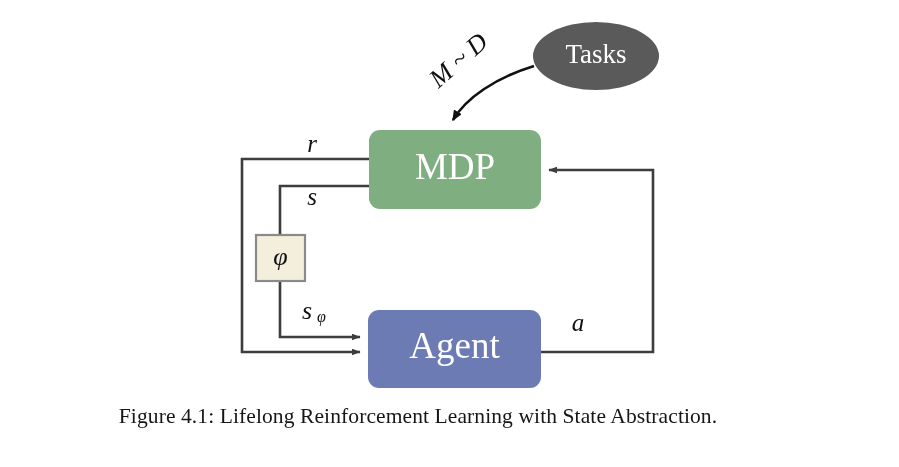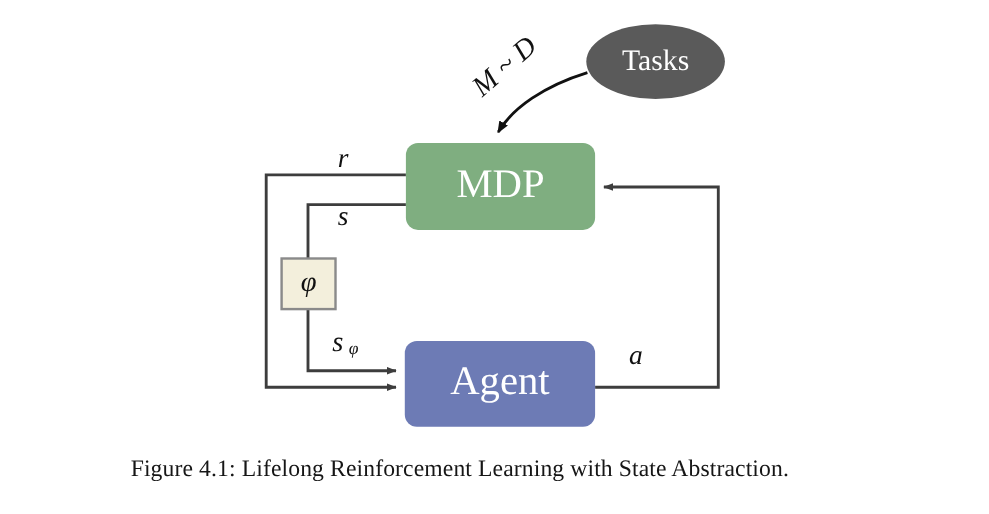--- a/index.html
+++ b/index.html
@@ -75,21 +75,20 @@
   #caption {
     position: absolute;
     left: 0;
     top: 404px;
     width: 836px;
     text-align: center;
     font-family: "Liberation Serif", "DejaVu Serif", serif;
     font-size: 21.5px;
     color: #161616;
     letter-spacing: 0.1px;
-    margin-top: 10px;
   }
 </style>
 </head>
 <body>
 
 <div id="page">
 
   <div id="figure-area">
     <svg id="figure-svg" width="899" height="400" viewBox="0 0 899 400" xmlns="http://www.w3.org/2000/svg">
 

